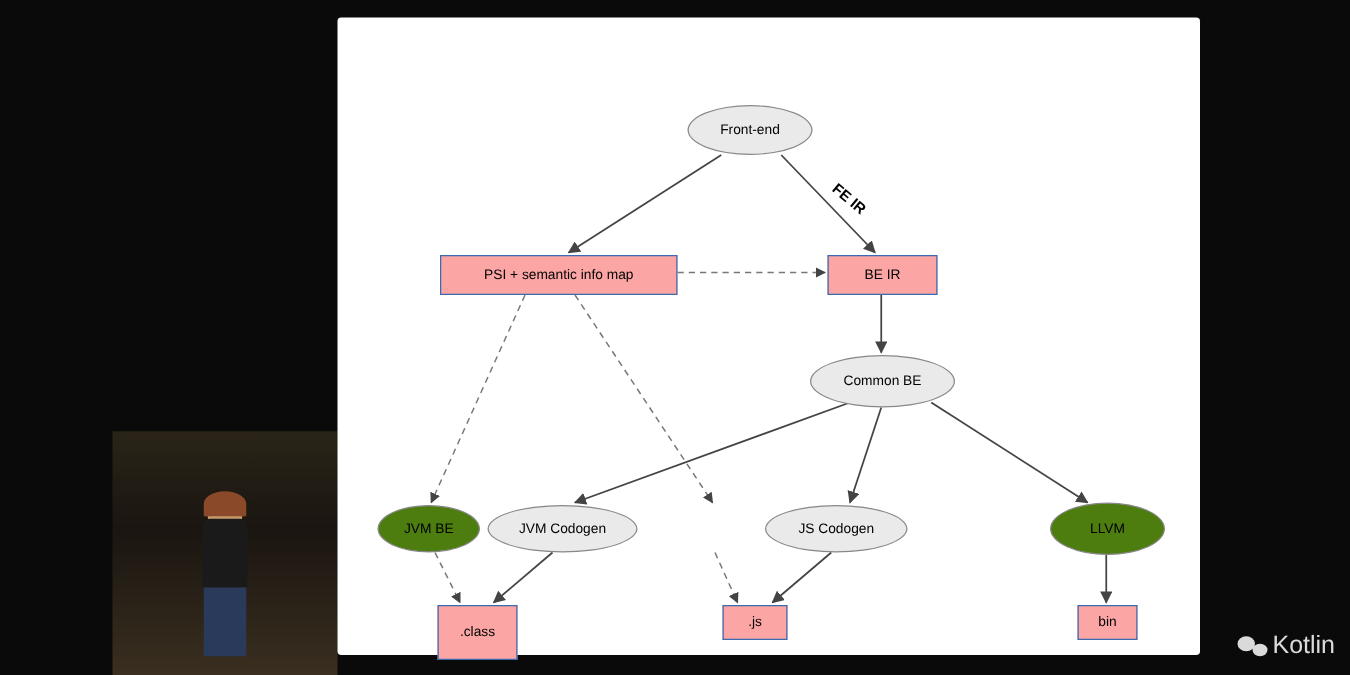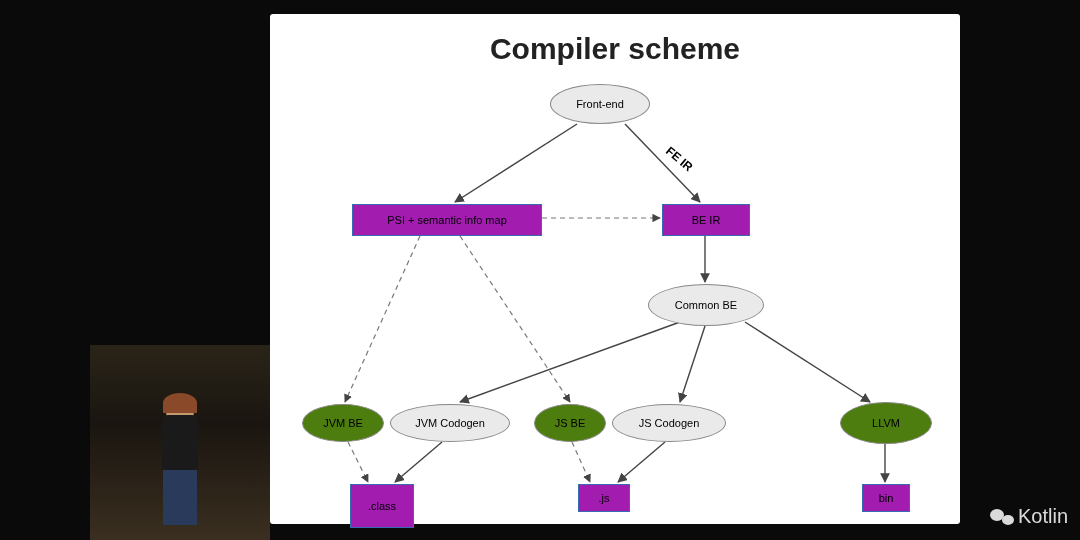--- a/index.html
+++ b/index.html
@@ -9,21 +9,21 @@
   .speaker-person { position: absolute; left: 65px; top: 50px; width: 50px; height: 140px; }
   .speaker-head { width: 28px; height: 32px; background: #c49a6c; border-radius: 50%; margin: 0 auto; }
   .speaker-hair { width: 34px; height: 20px; background: #8a4a2a; border-radius: 50% 50% 0 0; margin: -34px auto 0; }
   .speaker-body { width: 36px; height: 55px; background: #1a1a1a; margin: 2px auto 0; border-radius: 6px 6px 0 0; }
   .speaker-legs { width: 34px; height: 55px; background: #2a3a5a; margin: 0 auto; }
   .slide { position: absolute; left: 270px; top: 14px; width: 690px; height: 510px; background: #fff; border-radius: 3px; }
   .title { position: absolute; left: 0; right: 0; top: 18px; text-align: center; font-size: 30px; font-weight: 600; color: #222; }
   .node { position: absolute; display: flex; align-items: center; justify-content: center; font-size: 11px; color: #000; }
   .ellipse { border-radius: 50%; background: #4d7c0f; border: 1px solid #888; }
   .ellipse.light { background: #eaeaea; }
-  .rect { background: #a21caf; border: 1px solid #3a6ab0; color: #000; }
+  .rect { background: #fca5a5; border: 1px solid #3a6ab0; color: #000; }
   .edge-label { position: absolute; font-size: 12px; font-weight: bold; color: #000; transform: rotate(40deg); }
   .watermark { position: absolute; right: 12px; bottom: 12px; color: #fff; font-size: 20px; opacity: 0.85; display: flex; align-items: center; gap: 4px; }
   .wechat-icon { width: 24px; height: 20px; position: relative; }
   .wechat-icon::before, .wechat-icon::after { content: ''; position: absolute; background: #fff; border-radius: 50%; }
   .wechat-icon::before { width: 14px; height: 12px; left: 0; top: 2px; }
   .wechat-icon::after { width: 12px; height: 10px; right: 0; bottom: 2px; }
   svg.arrows { position: absolute; left: 0; top: 0; width: 690px; height: 510px; pointer-events: none; }
 </style>
 </head>
 <body>
@@ -32,21 +32,20 @@
   <div class="speaker">
     <div class="speaker-person">
       <div class="speaker-head"></div>
       <div class="speaker-hair"></div>
       <div class="speaker-body"></div>
       <div class="speaker-legs"></div>
     </div>
   </div>
 
   <div class="slide">
-    <div class="title">Compiler scheme</div>
 
     <svg class="arrows">
       <defs>
         <marker id="arr" viewBox="0 0 10 10" refX="9" refY="5" markerWidth="7" markerHeight="7" orient="auto-start-reverse">
           <path d="M 0 0 L 10 5 L 0 10 z" fill="#444"></path>
         </marker>
       </defs>
 
       <line x1="307" y1="110" x2="185" y2="188" stroke="#444" stroke-width="1.4" marker-end="url(#arr)"></line>
 
@@ -78,21 +77,20 @@
     </svg>
 
     <div class="edge-label" style="left:394px; top:138px;">FE IR</div>
 
     <div class="node ellipse light" style="left:280px; top:70px; width:100px; height:40px;">Front-end</div>
     <div class="node rect" style="left:82px; top:190px; width:190px; height:32px;">PSI + semantic info map</div>
     <div class="node rect" style="left:392px; top:190px; width:88px; height:32px;">BE IR</div>
     <div class="node ellipse light" style="left:378px; top:270px; width:116px; height:42px;">Common BE</div>
     <div class="node ellipse" style="left:32px; top:390px; width:82px; height:38px;">JVM BE</div>
     <div class="node ellipse light" style="left:120px; top:390px; width:120px; height:38px;">JVM Codogen</div>
-    <div class="node ellipse" style="left:264px; top:390px; width:72px; height:38px;">JS BE</div>
     <div class="node ellipse light" style="left:342px; top:390px; width:114px; height:38px;">JS Codogen</div>
     <div class="node ellipse" style="left:570px; top:388px; width:92px; height:42px;">LLVM</div>
     <div class="node rect" style="left:80px; top:470px; width:64px; height:44px;">.class</div>
     <div class="node rect" style="left:308px; top:470px; width:52px; height:28px;">.js</div>
     <div class="node rect" style="left:592px; top:470px; width:48px; height:28px;">bin</div>
 
   </div>
 
   <div class="watermark">
     <span class="wechat-icon"></span>

